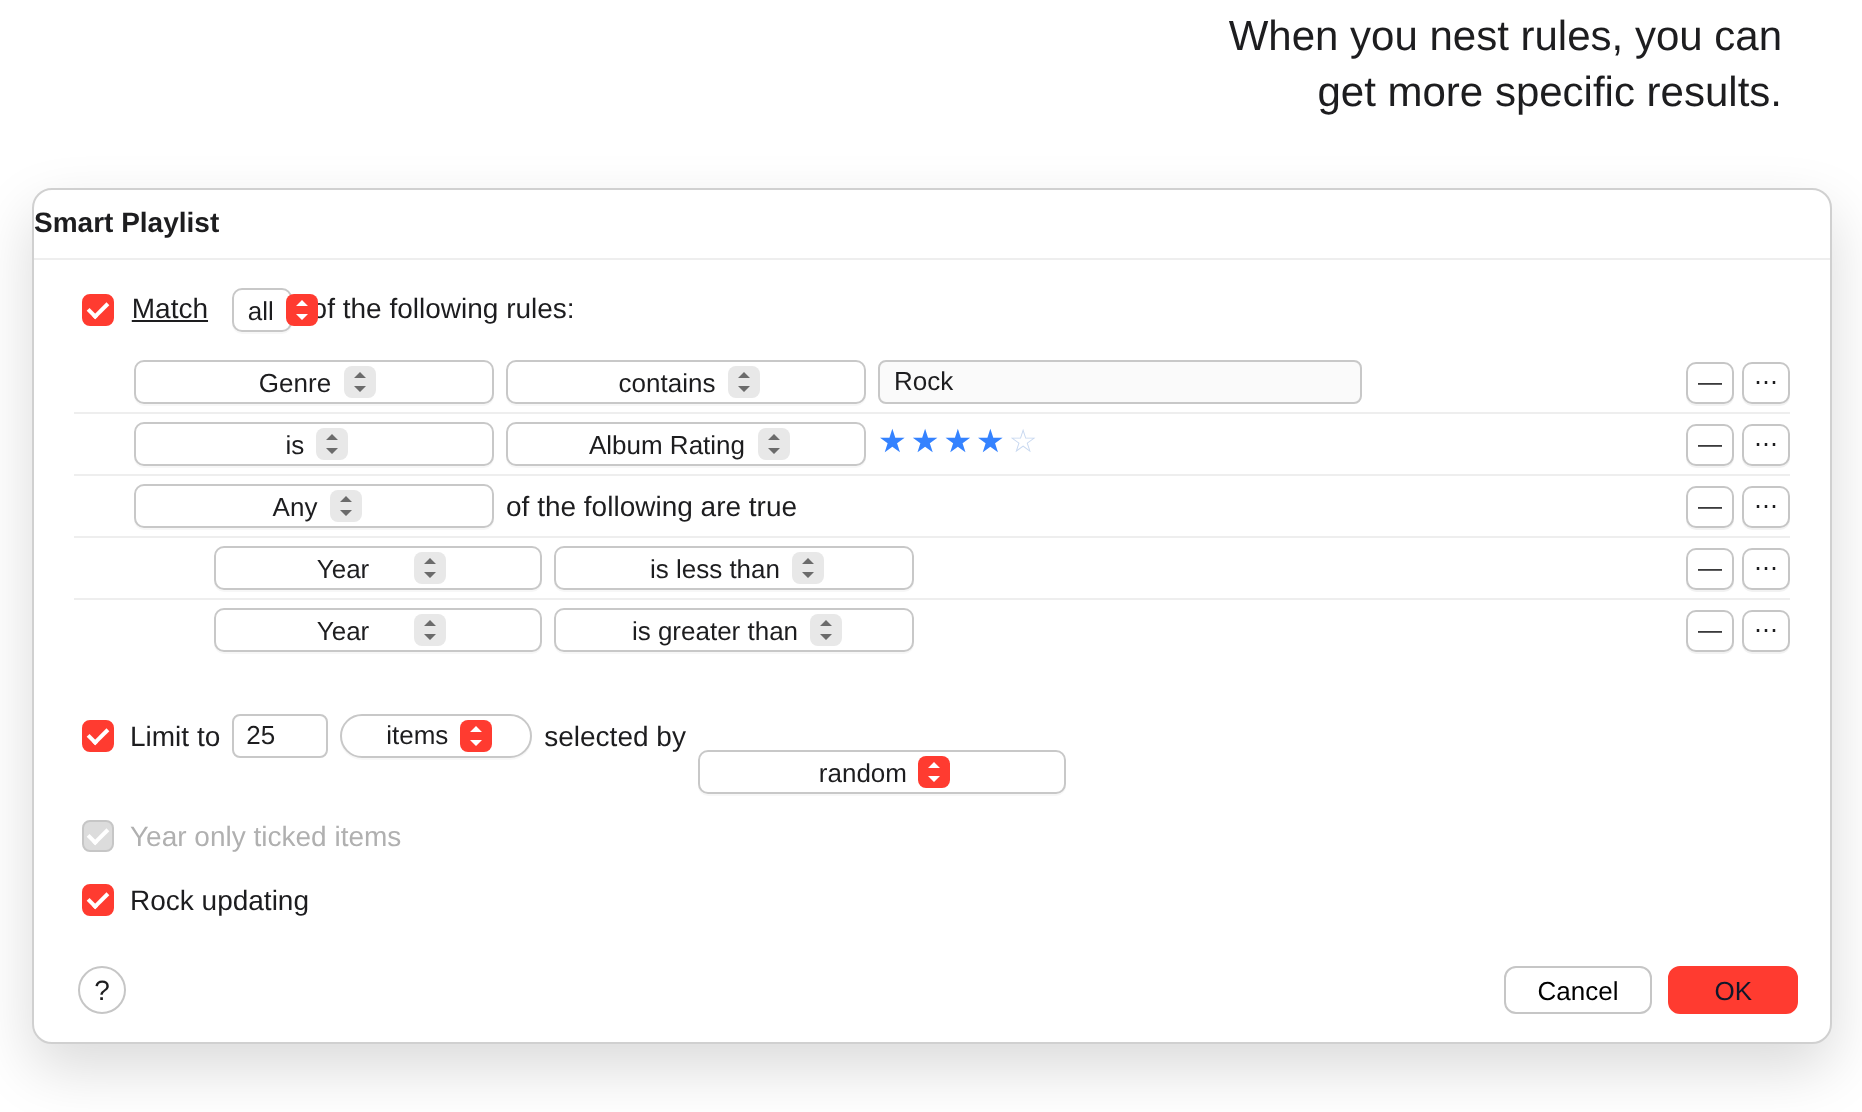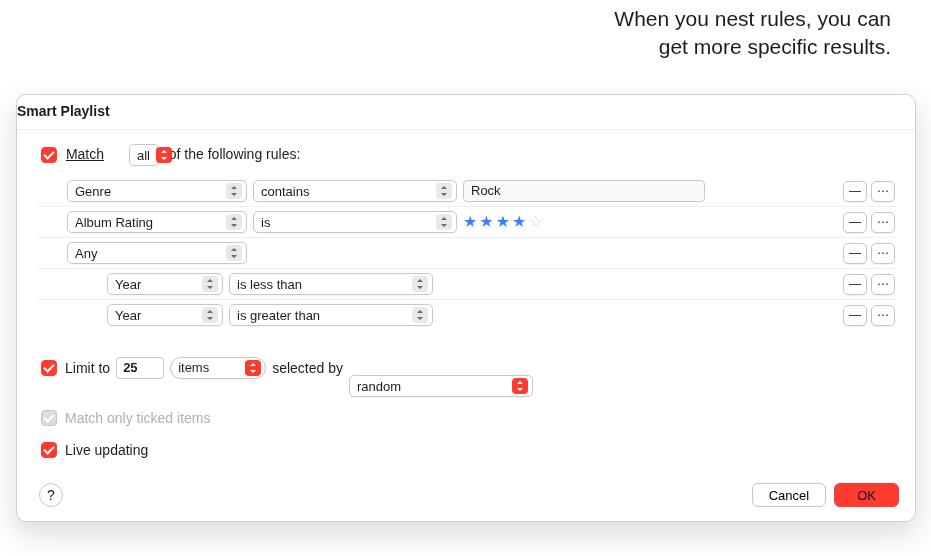--- a/index.html
+++ b/index.html
@@ -120,21 +120,21 @@
   }
   .chk input:disabled:checked::after {
     border-color: #fff;
   }
   .chk.disabled span { color: var(--disabled); }
 
   
   .popup {
     display: inline-flex;
     align-items: center;
-    justify-content: space-between;
+    justify-content: center;
     border: 1px solid #c8c8c8;
     border-radius: 5px;
     height: 22px;
     box-sizing: border-box;
     background: #fff;
     font-size: 13px;
     padding: 0 4px 0 7px;
     vertical-align: middle;
     position: relative;
     box-shadow: 0 1px 0 rgba(0,0,0,0.03);
@@ -146,23 +146,23 @@
     width: 16px; height: 16px;
     border-radius: 4px;
     margin-left: 6px;
     flex:none;
   }
   .popup .arrows { background: #e8e8e8; }
   .popup .arrows-red { background: var(--accent); }
   .arrows svg, .arrows-red svg { width: 8px; height: 10px; }
   .popup.compact { width: 30px; justify-content: space-between; }
   .w-field { width: 180px; }
-  .w-op    { width: 204px; }
+  .w-op    { width: 180px; }
   .w-any   { width: 180px; }
-  .w-year  { width: 116px; gap: 16px; }
+  .w-year  { width: 164px; gap: 16px; }
   .w-order { width: 184px; margin-top: 37px; }
   .w-items { width: 96px; border-radius: 11px; }
 
   
   .textfield {
     display: inline-block;
     height: 22px;
     box-sizing: border-box;
     border: 1px solid #c8c8c8;
     border-radius: 4px;
@@ -174,21 +174,20 @@
   .numfield {
     display: inline-block;
     width: 48px;
     height: 22px;
     box-sizing: border-box;
     border: 1px solid #c8c8c8;
     border-radius: 4px;
     padding: 2px 6px;
     font-size: 13px;
     vertical-align: middle;
-    font-weight: bold;
   }
 
   
   .rules {
     margin: 10px 0 8px;
   }
   .rule {
     display: flex;
     align-items: center;
     padding: 4px 0;
@@ -267,21 +266,21 @@
 
 <div class="dialog">
   <div class="titlebar">Smart Playlist</div>
 
   <div class="content">
 
     <div>
       <label class="chk">
         <input type="checkbox" checked="" style="">
       </label>
-      <span style="margin:0 21px 0 2px;text-decoration:underline;">Match</span>
+      <span style="margin:0 8px 0 2px;text-decoration:underline;">Match</span>
       <span class="popup compact">
         <span>all</span>
         <span class="arrows-red">
           <svg viewBox="0 0 8 10">
               <path d="M4 0 L7 3 H1 Z M4 10 L1 7 H7 Z" fill="#fff"></path>
             </svg>
         </span>
       </span>
       <span style="margin-left:6px;">of the following rules:</span>
     </div>
@@ -307,30 +306,30 @@
         </span>
         <span class="textfield" style="width:242px;">Rock</span>
         <span class="spacer"></span>
         <span class="rule-actions">
           <span class="pill">—</span>
           <span class="pill">⋯</span>
         </span>
       </div>
 
       <div class="rule indent1">
+        <span class="popup w-op">
+          <span>is</span>
+          <span class="arrows">
+              <svg viewBox="0 0 8 10">
+                <path d="M4 0 L7 3 H1 Z M4 10 L1 7 H7 Z" fill="#6b6b6b"></path>
+              </svg>
+            </span>
+        </span>
         <span class="popup w-field">
           <span>Album Rating</span>
-          <span class="arrows">
-              <svg viewBox="0 0 8 10">
-                <path d="M4 0 L7 3 H1 Z M4 10 L1 7 H7 Z" fill="#6b6b6b"></path>
-              </svg>
-            </span>
-        </span>
-        <span class="popup w-op">
-          <span>is</span>
           <span class="arrows">
               <svg viewBox="0 0 8 10">
                 <path d="M4 0 L7 3 H1 Z M4 10 L1 7 H7 Z" fill="#6b6b6b"></path>
               </svg>
             </span>
         </span>
         <span class="stars">
           <span class="star-on">★</span>
           <span class="star-on">★</span>
           <span class="star-on">★</span>
@@ -346,20 +345,21 @@
 
       <div class="rule indent1">
         <span class="popup w-any">
           <span>Any</span>
           <span class="arrows">
               <svg viewBox="0 0 8 10">
                 <path d="M4 0 L7 3 H1 Z M4 10 L1 7 H7 Z" fill="#6b6b6b"></path>
               </svg>
             </span>
         </span>
+        <span>of the following are true</span>
         <span class="spacer"></span>
         <span class="rule-actions">
           <span class="pill">—</span>
           <span class="pill">⋯</span>
         </span>
       </div>
 
       <div class="rule indent2">
         <span class="popup w-year">
           <span>Year</span>
@@ -432,28 +432,28 @@
               <svg viewBox="0 0 8 10">
                 <path d="M4 0 L7 3 H1 Z M4 10 L1 7 H7 Z" fill="#fff"></path>
               </svg>
             </span>
         </span>
       </div>
 
       <div class="row">
         <label class="chk disabled">
           <input type="checkbox" checked="" disabled="" style="">
-          <span>Match only ticked items</span>
+          <span>Year only ticked items</span>
         </label>
       </div>
 
       <div class="row">
         <label class="chk">
           <input type="checkbox" checked="" style="">
-          <span>Live updating</span>
+          <span>Rock updating</span>
         </label>
       </div>
     </div>
 
   </div>
 
   <div class="footer">
     <span class="help">?</span>
     <span class="spacer"></span>
     <button class="btn">Cancel</button>

